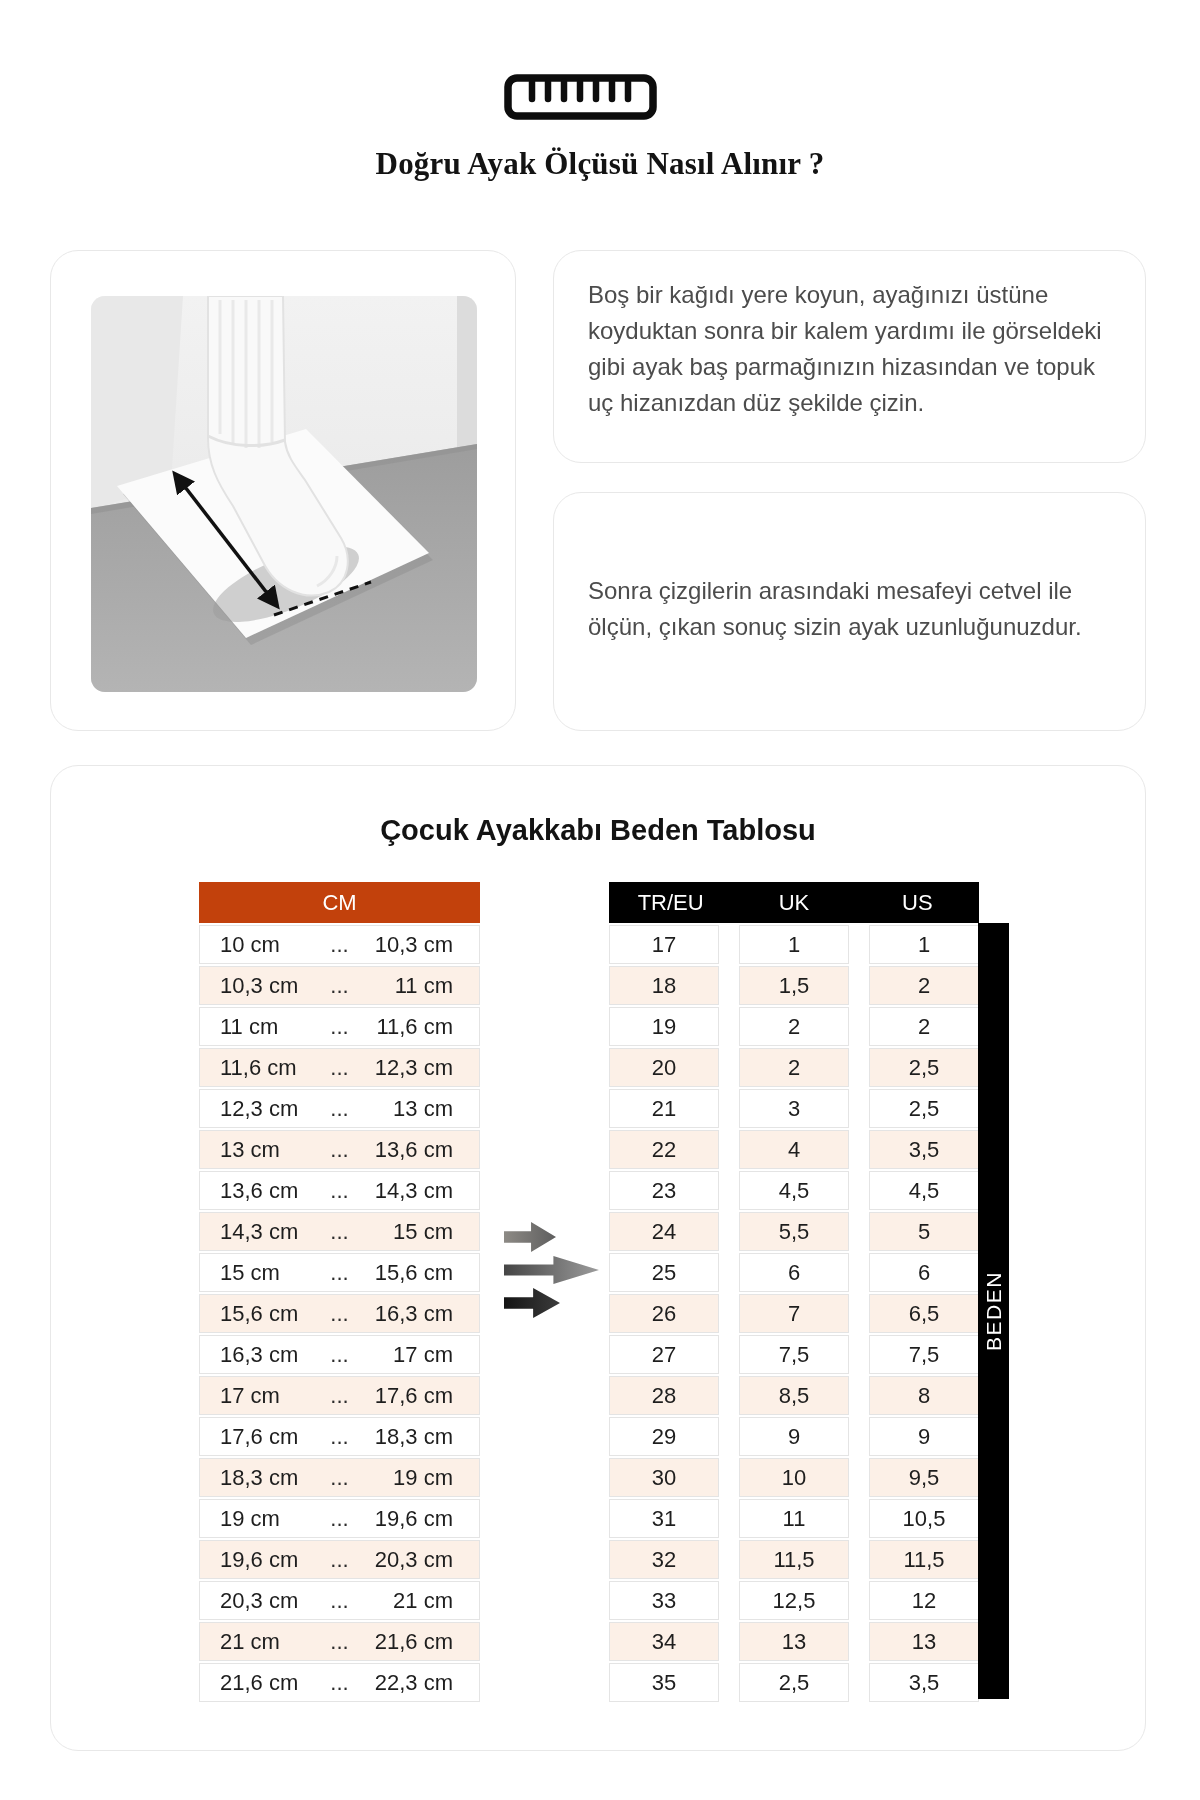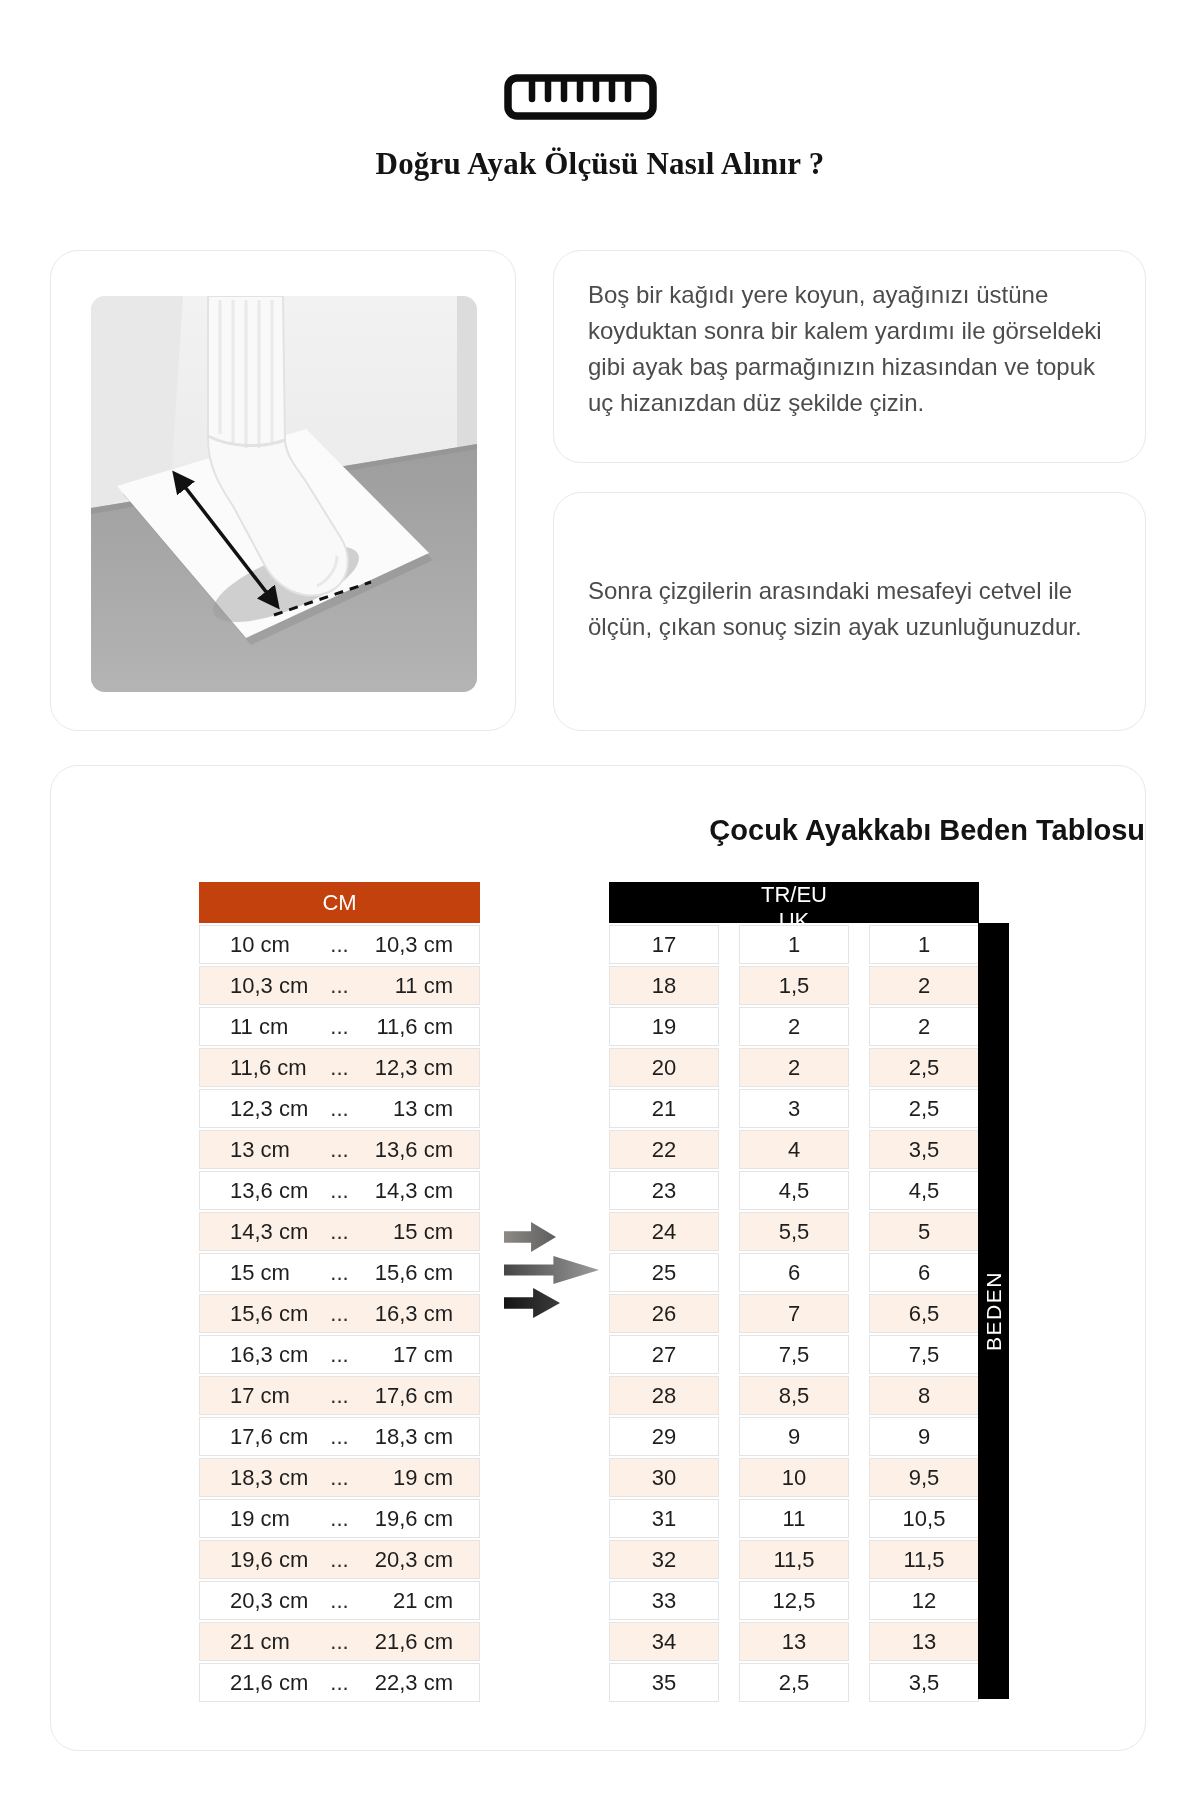--- a/index.html
+++ b/index.html
@@ -19,33 +19,33 @@
   
   .card { position:absolute; background:#fff; border:1px solid #e8e8e8; border-radius:28px; box-sizing:border-box; }
   .photo-card { left:50px; top:250px; width:466px; height:481px; }
   .photo-frame { position:absolute; left:40px; top:45px; width:386px; height:396px; border-radius:14px; overflow:hidden; }
   .tcard1 { left:553px; top:250px; width:593px; height:213px; padding:26px 34px 4px 34px; }
   .tcard2 { left:553px; top:492px; width:593px; height:239px; padding:80px 34px 0 34px; }
   .card-text { font-size:24px; line-height:36px; color:#4c4c4c; }
 
   
   .table-card { left:50px; top:765px; width:1096px; height:986px; }
-  .table-title { position:absolute; left:0; top:48px; width:100%; text-align:right; font-size:29px; font-weight:700; color:#131313; }
+  .table-title { position:absolute; left:0; top:48px; width:100%; text-align:center; font-size:29px; font-weight:700; color:#131313; }
 
   .cm-table  { position:absolute; left:148px; top:116px; width:281px; }
   .intl-table{ position:absolute; left:558px; top:116px; width:370px; }
   .tbl-header{ height:41px; background:#c2410c; color:#fff; display:flex; align-items:center; justify-content:center; font-size:22px; }
-  .intl-header{ height:41px; background:#000; color:#fff; display:flex;flex-direction:column; }
+  .intl-header{ height:41px; background:#000; color:#fff; display:flex; }
   .intl-header span { flex:1; display:flex; align-items:center; justify-content:center; font-size:22px; }
 
   .cm-row {
     position:relative; height:39px; margin-top:2px; background:#fff;
     border:1px solid #e4e4e4; box-sizing:border-box; font-size:22px; color:#1e1e1e;
   }
-  .cm-row .cfrom { position:absolute; left:30px;  top:50%; transform:translateY(-50%); }
+  .cm-row .cfrom { position:absolute; left:20px;  top:50%; transform:translateY(-50%); }
   .cm-row .csep  { position:absolute; left:50%;   top:50%; transform:translate(-50%,-50%); color:#2b2b2b; }
   .cm-row .cto   { position:absolute; right:26px; top:50%; transform:translateY(-50%); }
 
   .intl-row { display:flex; gap:20px; height:39px; margin-top:2px; }
   .intl-cell {
     flex:1; background:#fff; border:1px solid #e4e4e4; box-sizing:border-box;
     display:flex; align-items:center; justify-content:center; font-size:22px; color:#1e1e1e;
   }
   .stripe { background:var(--stripe,#fcf0e7) !important; }
 

